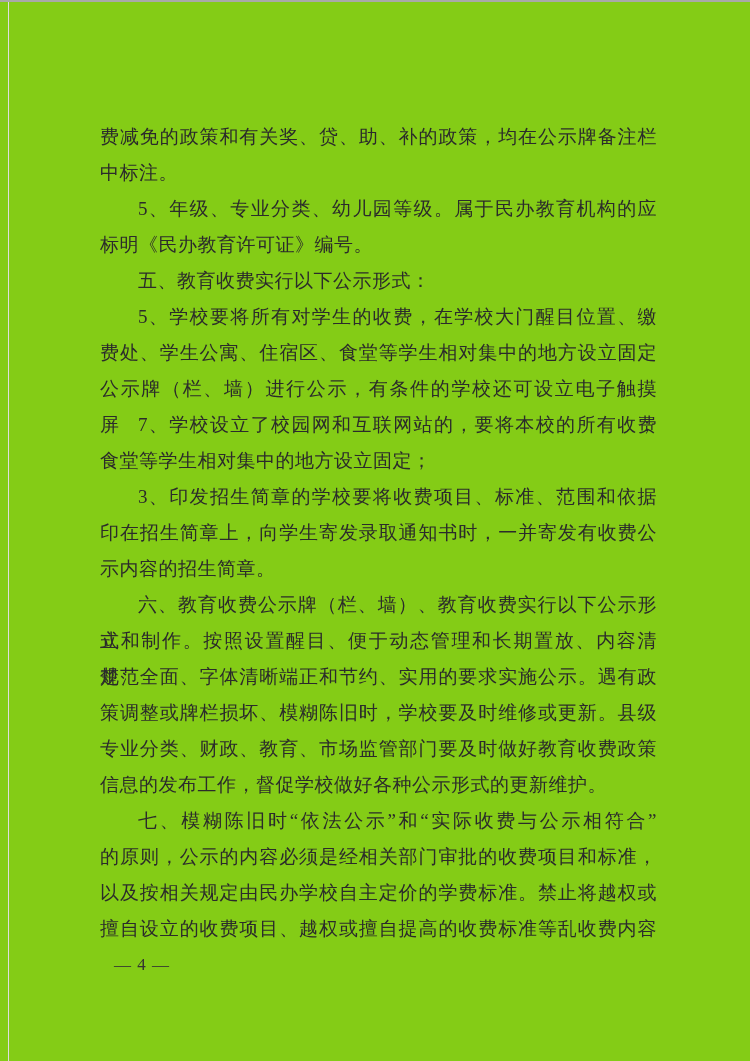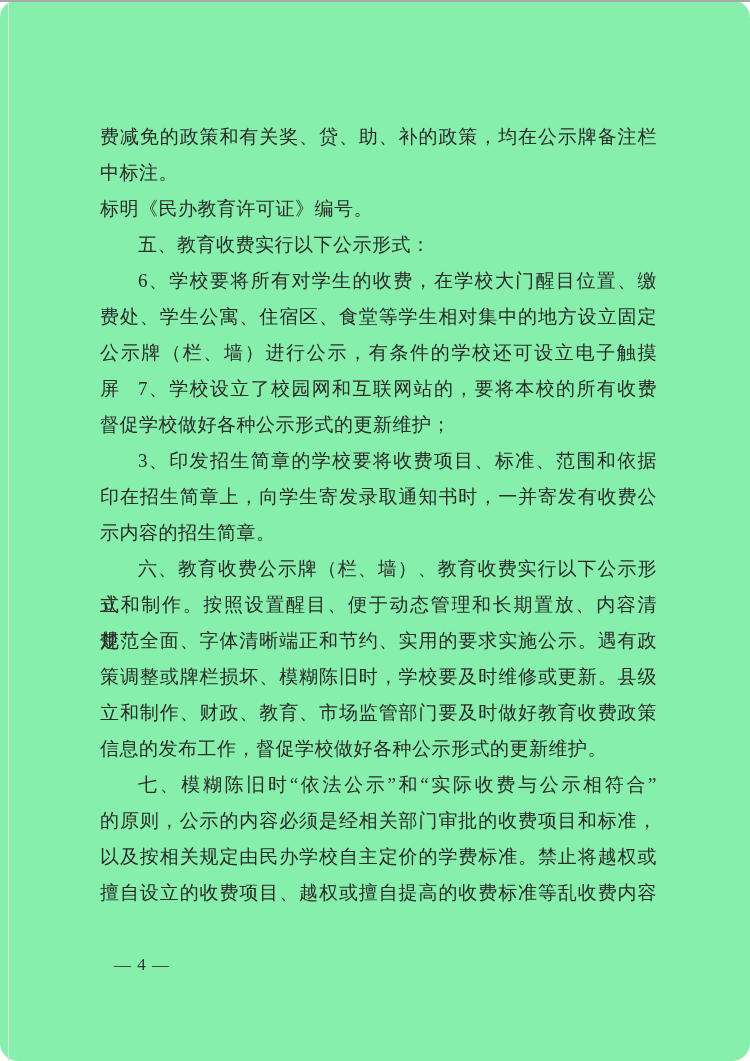--- a/index.html
+++ b/index.html
@@ -10,22 +10,21 @@
     width: 750px;
     height: 1061px;
     background: #ffffff;
     position: relative;
     overflow: hidden;
     font-family: "Liberation Serif", "DejaVu Serif", serif;
   }
   .doc-page {
     position: absolute;
     inset: 0;
-    background: #86efac;
-    border-radius: 18px;
+    background: #84cc16;
   }
   .scan-edge-top {
     position: absolute;
     top: 0;
     left: 0;
     width: 750px;
     height: 2px;
     background: #a9a9a9;
   }
   .scan-edge-left {
@@ -73,35 +72,36 @@
 <body>
 
 <div class="doc-page">
   <div class="scan-edge-top"></div>
   <div class="scan-edge-left"></div>
 
   <div class="doc-body">
 
   <div class="line fill">费减免的政策和有关奖、贷、助、补的政策，均在公示牌备注栏</div>
       <div class="line">中标注。</div>
+      <div class="line indent fill">5、年级、专业分类、幼儿园等级。属于民办教育机构的应</div>
       <div class="line">标明《民办教育许可证》编号。</div>
       <div class="line indent">五、教育收费实行以下公示形式：</div>
-      <div class="line indent fill">6、学校要将所有对学生的收费，在学校大门醒目位置、缴</div>
+      <div class="line indent fill">5、学校要将所有对学生的收费，在学校大门醒目位置、缴</div>
       <div class="line fill">费处、学生公寓、住宿区、食堂等学生相对集中的地方设立固定</div>
       <div class="line fill">公示牌（栏、墙）进行公示，有条件的学校还可设立电子触摸屏；</div>
       <div class="line indent fill">7、学校设立了校园网和互联网站的，要将本校的所有收费</div>
-      <div class="line">督促学校做好各种公示形式的更新维护；</div>
+      <div class="line">食堂等学生相对集中的地方设立固定；</div>
       <div class="line indent fill">3、印发招生简章的学校要将收费项目、标准、范围和依据</div>
       <div class="line fill">印在招生简章上，向学生寄发录取通知书时，一并寄发有收费公</div>
       <div class="line">示内容的招生简章。</div>
       <div class="line indent fill">六、教育收费公示牌（栏、墙）、教育收费实行以下公示形式</div>
       <div class="line fill">立和制作。按照设置醒目、便于动态管理和长期置放、内容清楚、</div>
       <div class="line fill">规范全面、字体清晰端正和节约、实用的要求实施公示。遇有政</div>
       <div class="line fill">策调整或牌栏损坏、模糊陈旧时，学校要及时维修或更新。县级</div>
-      <div class="line fill">立和制作、财政、教育、市场监管部门要及时做好教育收费政策</div>
+      <div class="line fill">专业分类、财政、教育、市场监管部门要及时做好教育收费政策</div>
       <div class="line">信息的发布工作，督促学校做好各种公示形式的更新维护。</div>
       <div class="line indent fill">七、模糊陈旧时“依法公示”和“实际收费与公示相符合”</div>
       <div class="line fill">的原则，公示的内容必须是经相关部门审批的收费项目和标准，</div>
       <div class="line fill">以及按相关规定由民办学校自主定价的学费标准。禁止将越权或</div>
       <div class="line fill">擅自设立的收费项目、越权或擅自提高的收费标准等乱收费内容</div>
     </div>
 
   <div class="page-number">— 4 —</div>
 </div>
 

